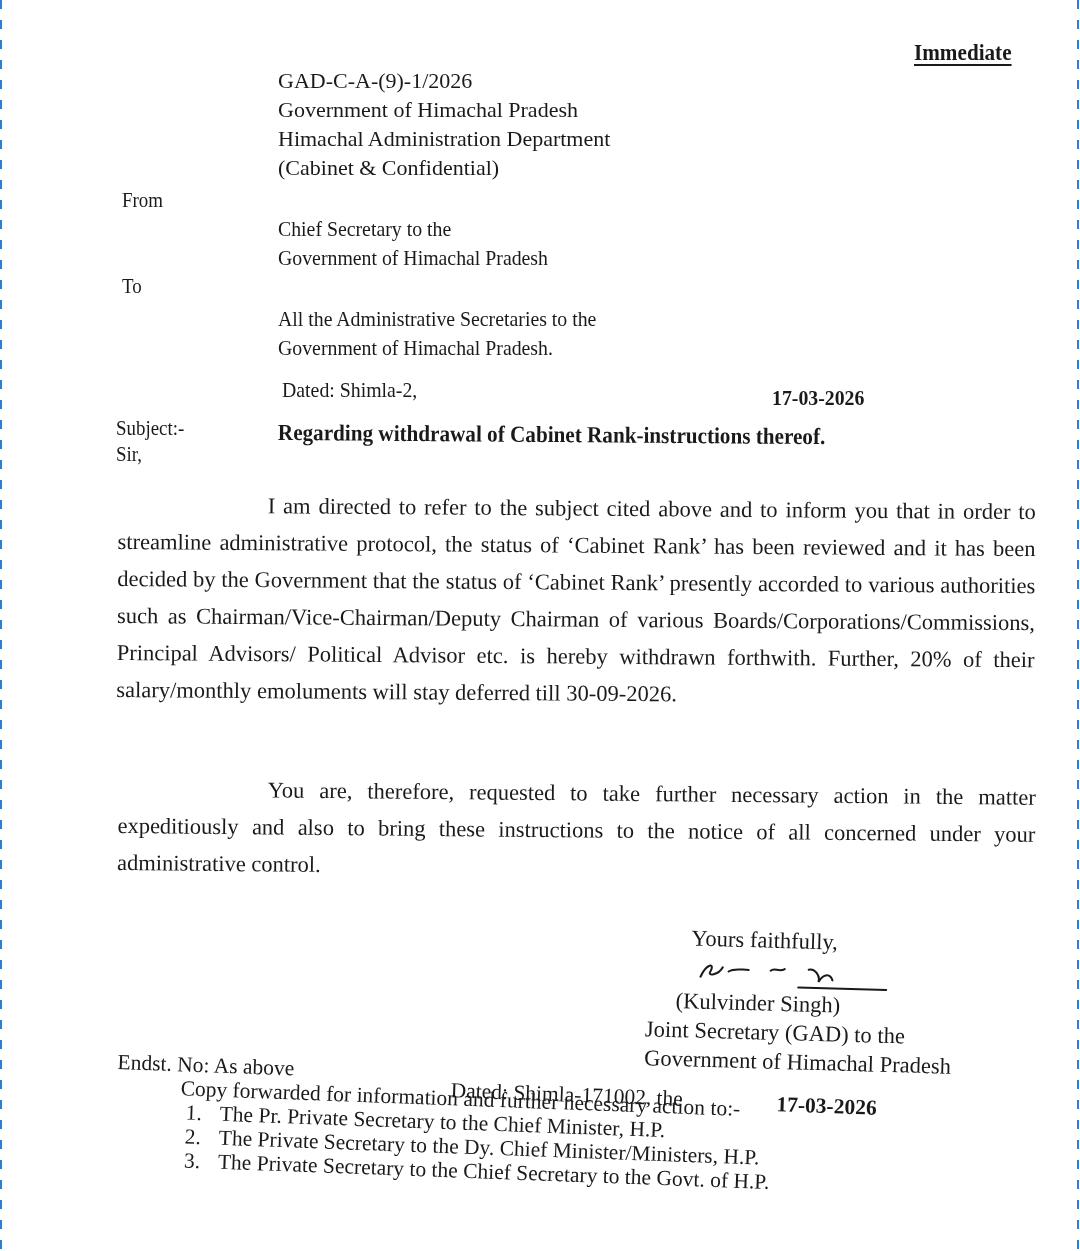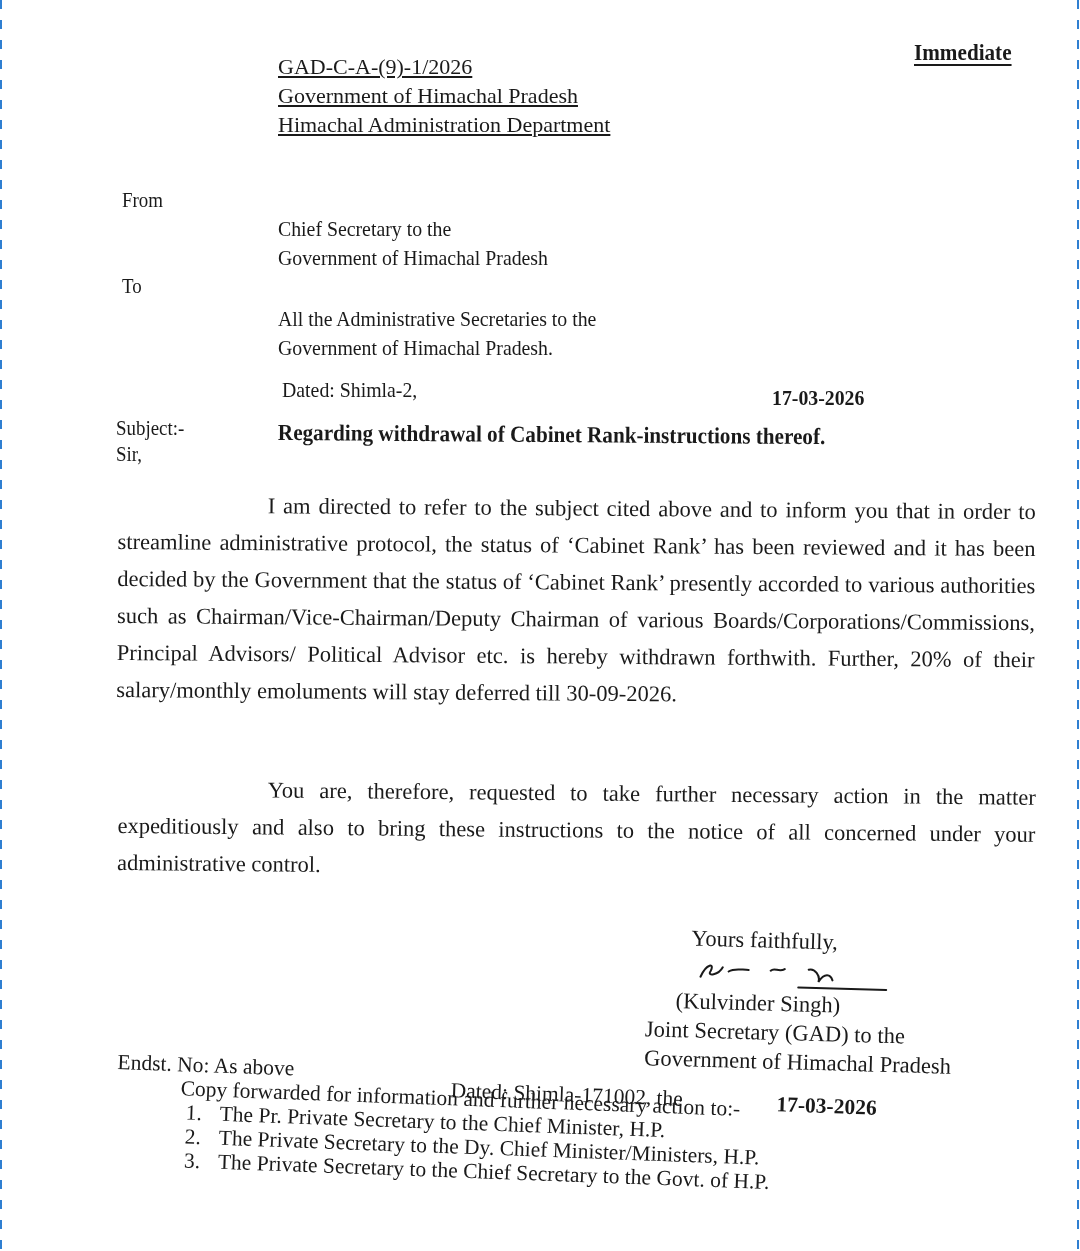--- a/index.html
+++ b/index.html
@@ -10,21 +10,21 @@
   }
   .edge-left, .edge-right {
     position: absolute; top: 0; bottom: 0; width: 2px;
     background: repeating-linear-gradient(to bottom, #2f7fd1 0px, #2f7fd1 9px, transparent 9px, transparent 20px);
   }
   .edge-left { left: 0; }
   .edge-right { right: 1px; }
   .abs { position: absolute; white-space: nowrap; }
   .t { font-size: 22px; line-height: 29px; transform: scaleX(0.9); transform-origin: left top; }
   .immediate { left: 914px; top: 40px; font-size: 23px; font-weight: bold; text-decoration: underline; text-decoration-thickness: 2px; text-underline-offset: 4px; transform: scaleX(0.92); transform-origin: left top; }
-  .hdr { left: 278px; top: 52px; text-decoration: underline; }
+  .hdr { left: 278px; top: 66px; }
   .hdr div { font-size: 22px; line-height: 29px; }
   .label { left: 122px; font-size: 21px; }
   .bold { font-weight: bold; }
   .para {
     position: absolute; left: 118px; width: 918px;
     font-size: 22.5px; line-height: 37px; text-align: justify; text-align-last: left;
   }
   .para .ind { display: inline-block; width: 150px; }
   .para1 { top: 486px; transform: rotate(0.45deg); transform-origin: left top; }
   .para2 { top: 770px; transform: rotate(0.55deg); transform-origin: left top; }
@@ -43,20 +43,21 @@
 
 <div class="edge-left"></div>
 <div class="edge-right"></div>
 
 <div class="abs immediate">Immediate</div>
 
 <div class="abs hdr">
   <div>GAD-C-A-(9)-1/2026</div>
   <div>Government of Himachal Pradesh</div>
   <div>Himachal Administration Department</div>
+  <div>(Cabinet &amp; Confidential)</div>
 </div>
 
 <div class="abs label t" style="top:186px;">From</div>
 <div class="abs t" style="left:278px; top:214px;">Chief Secretary to the</div>
 <div class="abs t" style="left:278px; top:243px;">Government of Himachal Pradesh</div>
 
 <div class="abs label t" style="top:272px;">To</div>
 <div class="abs t" style="left:278px; top:304px;">All the Administrative Secretaries to the</div>
 <div class="abs t" style="left:278px; top:333px;">Government of Himachal Pradesh.</div>
 

